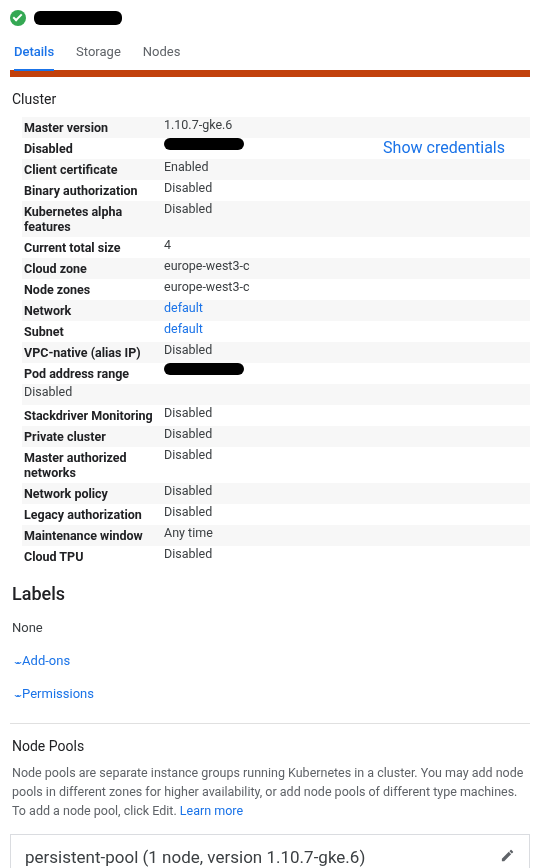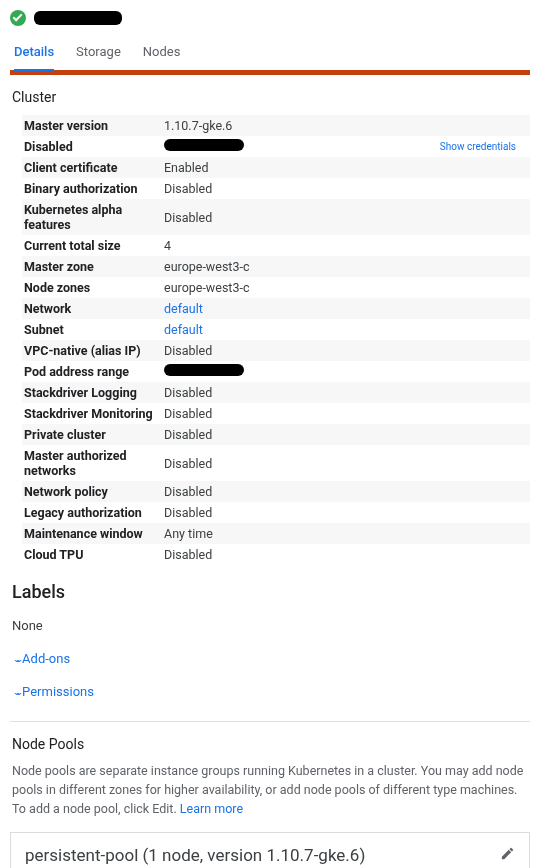--- a/index.html
+++ b/index.html
@@ -1,31 +1,31 @@
 <!DOCTYPE html>
 <html><head>
 <meta charset="utf-8">
 <style>
 *{box-sizing:border-box;margin:0;padding:0}
 body{font-family:Roboto,Arial,sans-serif;font-size:13px;color:#202124;background:#fff;width:540px;padding:10px}
 .hdr{display:flex;align-items:center;gap:8px;margin-bottom:10px}
 .check{width:16px;height:16px;background:#34a853;border-radius:50%;position:relative}
 .check::after{content:"";position:absolute;left:5px;top:2px;width:3px;height:7px;border:solid #fff;border-width:0 2px 2px 0;transform:rotate(45deg)}
 .redact{display:inline-block;background:#000;border-radius:6px}
-.tabs{display:flex;gap:22px;border-bottom:5px solid #c2410c;padding:0 4px}
+.tabs{display:flex;gap:22px;border-bottom:7px solid #c2410c;padding:0 4px}
 .tab{padding:8px 0 10px;font-size:13px;color:#5f6368;cursor:pointer}
 .tab.active{color:#1a73e8;border-bottom:2px solid #1a73e8;margin-bottom:-1px;font-weight:500}
 h2.sec{font-size:14px;font-weight:400;margin:14px 0 10px 2px;color:#202124}
 .props{margin-left:12px}
-.row{display:flex;align-items:center;min-height:21px;font-size:12.5px}
+.row{display:flex;min-height:21px;font-size:12.5px}
 .row:nth-child(odd){background:#f7f7f7}
 .key{width:140px;font-weight:700;color:#202124;padding:3px 0 3px 2px}
 .val{flex:1;color:#3c4043;padding-left:2px}
 .link{color:#1a73e8;cursor:pointer}
-.cred{color:#1a73e8;font-size:10px;margin-left:auto;margin-right:14px;cursor:pointer}
+.cred{color:#1a73e8;font-size:16px;margin-left:auto;margin-right:25px;cursor:pointer}
 .labels{margin:16px 0 4px 2px}
 .lbl-t{font-weight:500;font-size:18px}
 .lbl-v{font-size:13px;color:#3c4043;margin-top:16px}
 .expand{display:flex;align-items:center;gap:6px;color:#1a73e8;font-size:13px;margin:18px 0 0 2px;cursor:pointer}
 .chev{font-size:12px;line-height:1}
 hr.sep{border:none;border-top:1px solid #e0e0e0;margin:22px 0 0}
 .np-desc{font-size:12.5px;color:#5f6368;line-height:1.5;margin:0 2px 14px}
 .pool{display:flex;align-items:center;justify-content:space-between;border:1px solid #dadce0;padding:12px 14px;font-size:17px;color:#3c4043}
 .pool+.pool{border-top:none}
 .edit{cursor:pointer}
@@ -66,21 +66,21 @@
     </div>
     <div class="row">
       <div class="key">Kubernetes alpha features</div>
       <div class="val">Disabled</div>
     </div>
     <div class="row">
       <div class="key">Current total size</div>
       <div class="val">4</div>
     </div>
     <div class="row">
-      <div class="key">Master zone</div>
+      <div class="key">Cloud zone</div>
       <div class="val">europe-west3-c</div>
     </div>
     <div class="row">
       <div class="key">Node zones</div>
       <div class="val">europe-west3-c</div>
     </div>
     <div class="row">
       <div class="key">Network</div>
       <div class="val link">default</div>
     </div>
@@ -90,21 +90,20 @@
     </div>
     <div class="row">
       <div class="key">VPC-native (alias IP)</div>
       <div class="val">Disabled</div>
     </div>
     <div class="row">
       <div class="key">Pod address range</div>
       <div class="val"><span class="redact" style="width: 80px; height: 12px;"></span></div>
     </div>
     <div class="row">
-      <div class="key">Stackdriver Logging</div>
       <div class="val">Disabled</div>
     </div>
     <div class="row">
       <div class="key">Stackdriver Monitoring</div>
       <div class="val">Disabled</div>
     </div>
     <div class="row">
       <div class="key">Private cluster</div>
       <div class="val">Disabled</div>
     </div>

